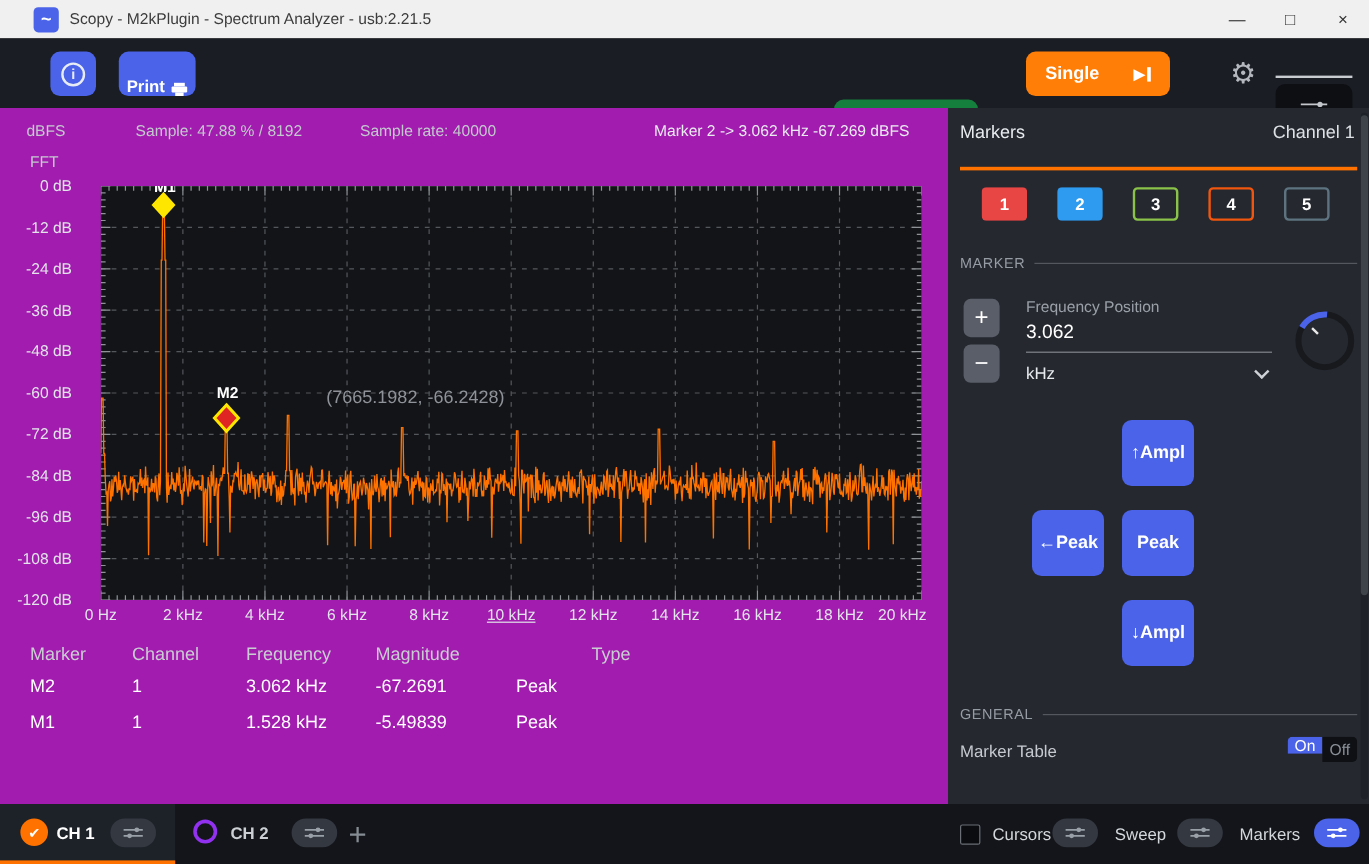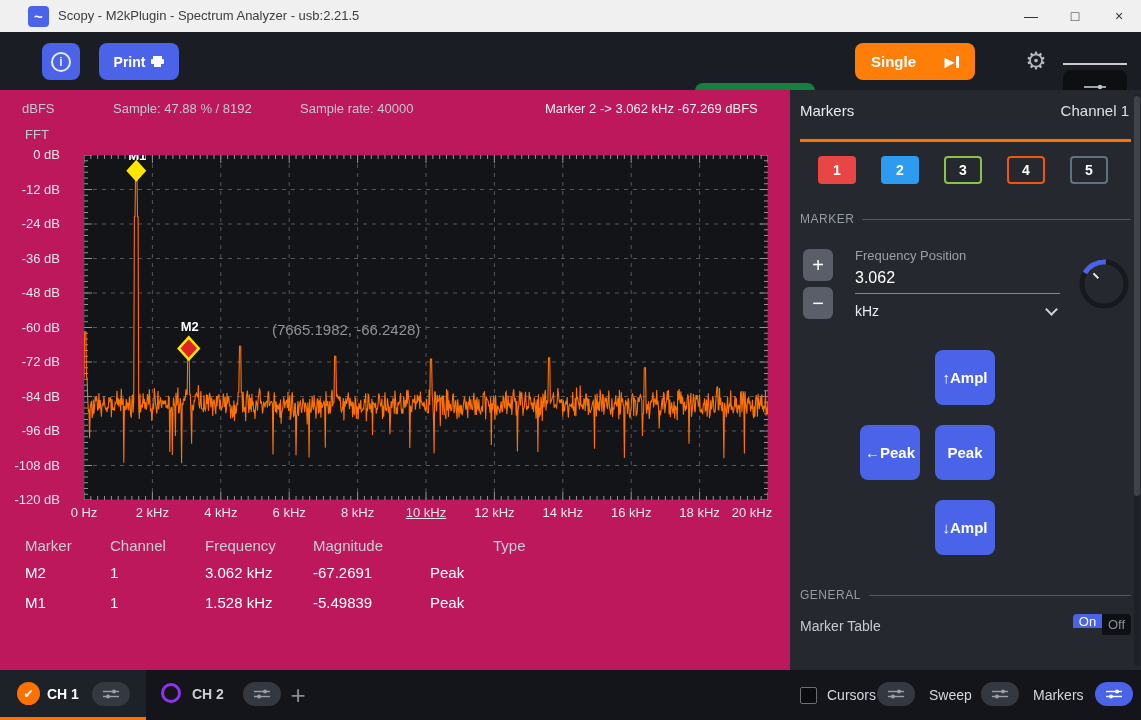--- a/index.html
+++ b/index.html
@@ -11,36 +11,36 @@
   .app-icon { position:absolute; left:28px; top:6px; width:21px; height:21px; background:#4a63e8; border-radius:4px; color:#fff; font-weight:bold; font-size:15px; display:flex; align-items:center; justify-content:center; }
   .title-text { position:absolute; left:58px; top:8px; font-size:13px; color:#3c3c3c; }
   .win-btn { position:absolute; top:0; width:44px; height:32px; display:flex; align-items:center; justify-content:center; font-size:14px; color:#333; cursor:default; }
   .win-min { right:88px; } .win-max { right:44px; } .win-close { right:0; }
 
   
   .toolbar { position:absolute; left:0; top:32px; width:1141px; height:58px; background:#1a1d23; }
   .btn-blue { background:#4a63e8; border:none; border-radius:8px; color:#fff; cursor:pointer; }
   .info-btn { position:absolute; left:42px; top:11px; width:38px; height:37px; display:flex; align-items:center; justify-content:center; }
   .info-circle { width:20px; height:20px; border:2px solid #e8ecf5; border-radius:50%; display:flex; align-items:center; justify-content:center; font-size:12px; font-weight:bold; color:#e8ecf5; }
-  .print-btn { position:absolute; left:99px; top:11px; width:80px; height:37px; display:flex; align-items:center; justify-content:center; gap:6px; font-size:14px; font-weight:bold; }
+  .print-btn { position:absolute; left:99px; top:11px; width:64px; height:37px; display:flex; align-items:flex-end; justify-content:center; gap:6px; font-size:14px; font-weight:bold; }
   .printer-icon { display:inline-block; width:13px; height:11px; position:relative; }
   .printer-icon::before { content:""; position:absolute; left:2px; top:0; width:9px; height:3px; background:#fff; }
   .printer-icon::after { content:""; position:absolute; left:0; top:3px; width:13px; height:5px; background:#fff; border-radius:1px; }
   .printer-icon .tray { position:absolute; left:3px; top:8px; width:7px; height:3px; background:#fff; }
   .run-btn { position:absolute; left:695px; top:11px; width:120px; height:37px; background:#15803d; border:none; border-radius:8px; color:#fff; font-size:15px; font-weight:bold; display:flex; align-items:center; justify-content:space-between; padding:0 20px; cursor:pointer;margin-top:40px; }
   .single-btn { position:absolute; left:855px; top:11px; width:120px; height:37px; background:#ff7e08; border:none; border-radius:8px; color:#fff; font-size:15px; font-weight:bold; display:flex; align-items:center; justify-content:space-between; padding:0 16px; cursor:pointer; }
   .play-glyph { font-size:12px; }
   .single-glyphs { display:flex; align-items:center; gap:2px; }
   .single-bar { width:3px; height:12px; background:#fff; }
   .gear { position:absolute; left:1022px; top:14px; width:28px; height:30px; font-size:24px; color:#b4b8be; display:flex; align-items:center; justify-content:center; cursor:pointer; }
   .panel-toggle { position:absolute; left:1063px; top:38px; width:64px; height:46px; background:#0e0f13; border:none; border-radius:8px; display:flex; align-items:center; justify-content:center; cursor:pointer; }
   .panel-toggle-topline { position:absolute; left:1063px; top:31px; width:64px; height:2px; background:#c9ccd1; }
 
   
-  .plot-region { position:absolute; left:0; top:90px; width:790px; height:580px; background:#be185d; }
+  .plot-region { position:absolute; left:0; top:90px; width:790px; height:580px; background:#a21caf; }
   .hdr-txt { position:absolute; font-size:13px; color:#c3c8ce; white-space:nowrap; }
   .hdr-readout { color:#e9ecef; }
   .collapse-chevron { position:absolute; left:750px; top:131px; width:9px; height:9px; border-right:2px solid #9aa0a7; border-bottom:2px solid #9aa0a7; transform:rotate(-45deg); cursor:pointer; }
   .ylabel { position:absolute; left:0; width:60px; text-align:right; font-size:13px; color:#e2e5e9; }
   .xlabel { position:absolute; width:64px; text-align:center; font-size:13px; color:#e2e5e9; top:415px; }
   #plot-svg { position:absolute; left:84px; top:65px; cursor:crosshair; }
 
   .marker-table { position:absolute; left:25px; top:447px; width:600px; height:110px; }
   .mt-cell { position:absolute; font-size:15px; color:#fff; white-space:nowrap; }
   .mt-head { color:#c9cdd2; }

